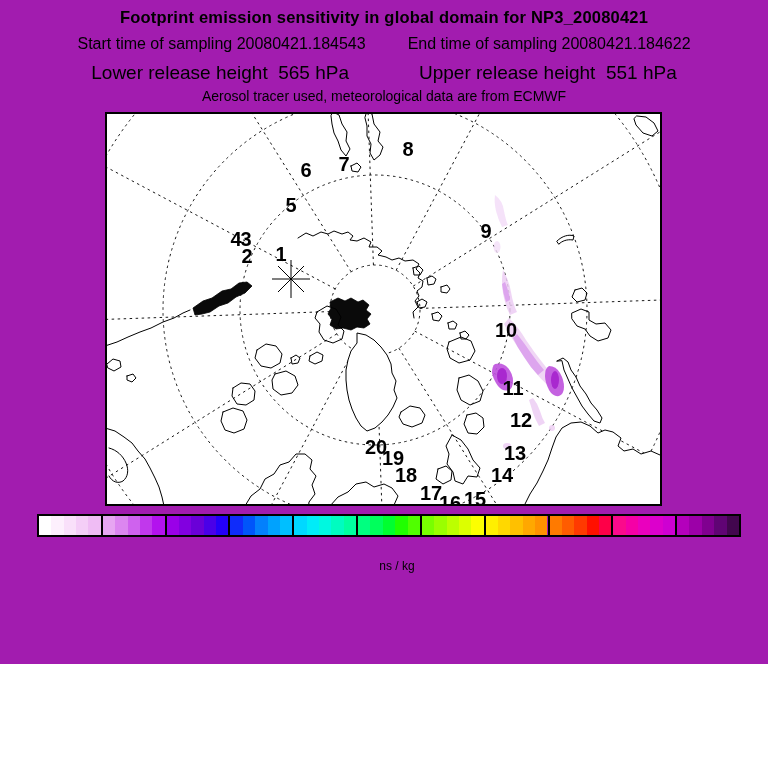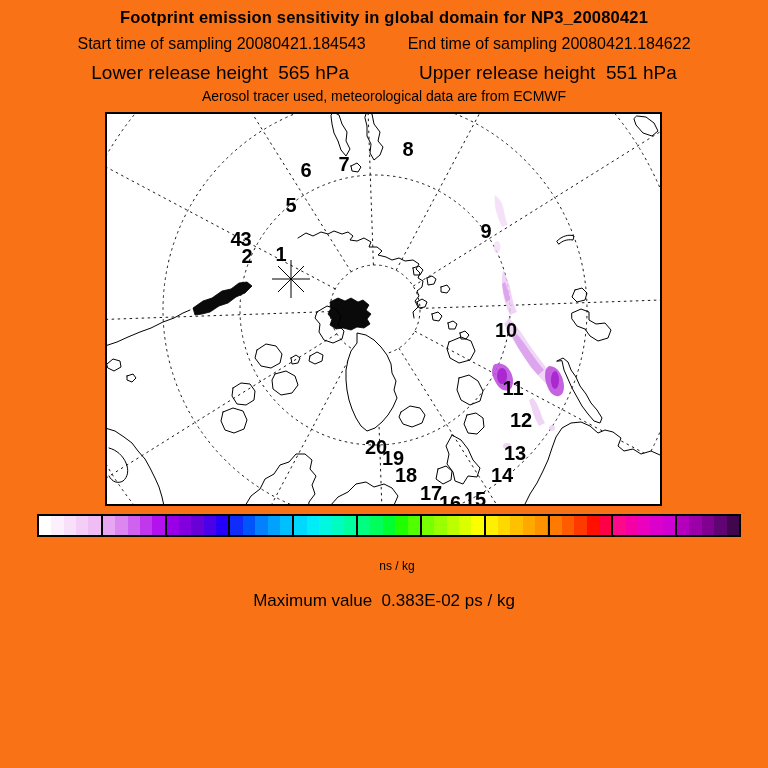--- a/index.html
+++ b/index.html
@@ -1,17 +1,17 @@
 <!DOCTYPE html>
 <html><head>
 <meta charset="utf-8">
 <style>
   html,body{margin:0;padding:0;background:#fff;}
   body{width:768px;height:768px;position:relative;font-family:"Liberation Sans","DejaVu Sans",sans-serif;color:#000;}
-  .page{position:absolute;left:0;top:0;width:768px;height:768px;background:#f97316;overflow:hidden;}
+  .page{position:absolute;left:0;top:0;width:768px;height:664px;background:#a21caf;overflow:hidden;}
 
   
   .hdr{position:absolute;left:0;width:768px;text-align:center;white-space:pre;}
   .hdr.title{top:8px;font-size:16.5px;font-weight:700;letter-spacing:.2px;}
   .hdr.l2{top:35px;font-size:16px;}
   .hdr.l3{top:62px;font-size:19px;}
   .hdr.l4{top:88px;font-size:14px;}
   .hdr .gap-wide{display:inline-block;width:42px;}
   .hdr .gap-wider{display:inline-block;width:70px;}
 
@@ -245,15 +245,14 @@
       </div>
       <div class="cb-seg">
         <div class="cb-cell" style="background: rgb(180, 0, 188);"></div>
         <div class="cb-cell" style="background: rgb(156, 0, 168);"></div>
         <div class="cb-cell" style="background: rgb(128, 0, 144);"></div>
         <div class="cb-cell" style="background: rgb(96, 4, 116);"></div>
         <div class="cb-cell" style="background: rgb(66, 6, 78);"></div>
       </div>
     </div>
   <div class="unit">ns / kg</div>
-  <div class="maxval">Maximum value  0.383E-02 ps / kg</div>
 
 </div>
 
 </body></html>

